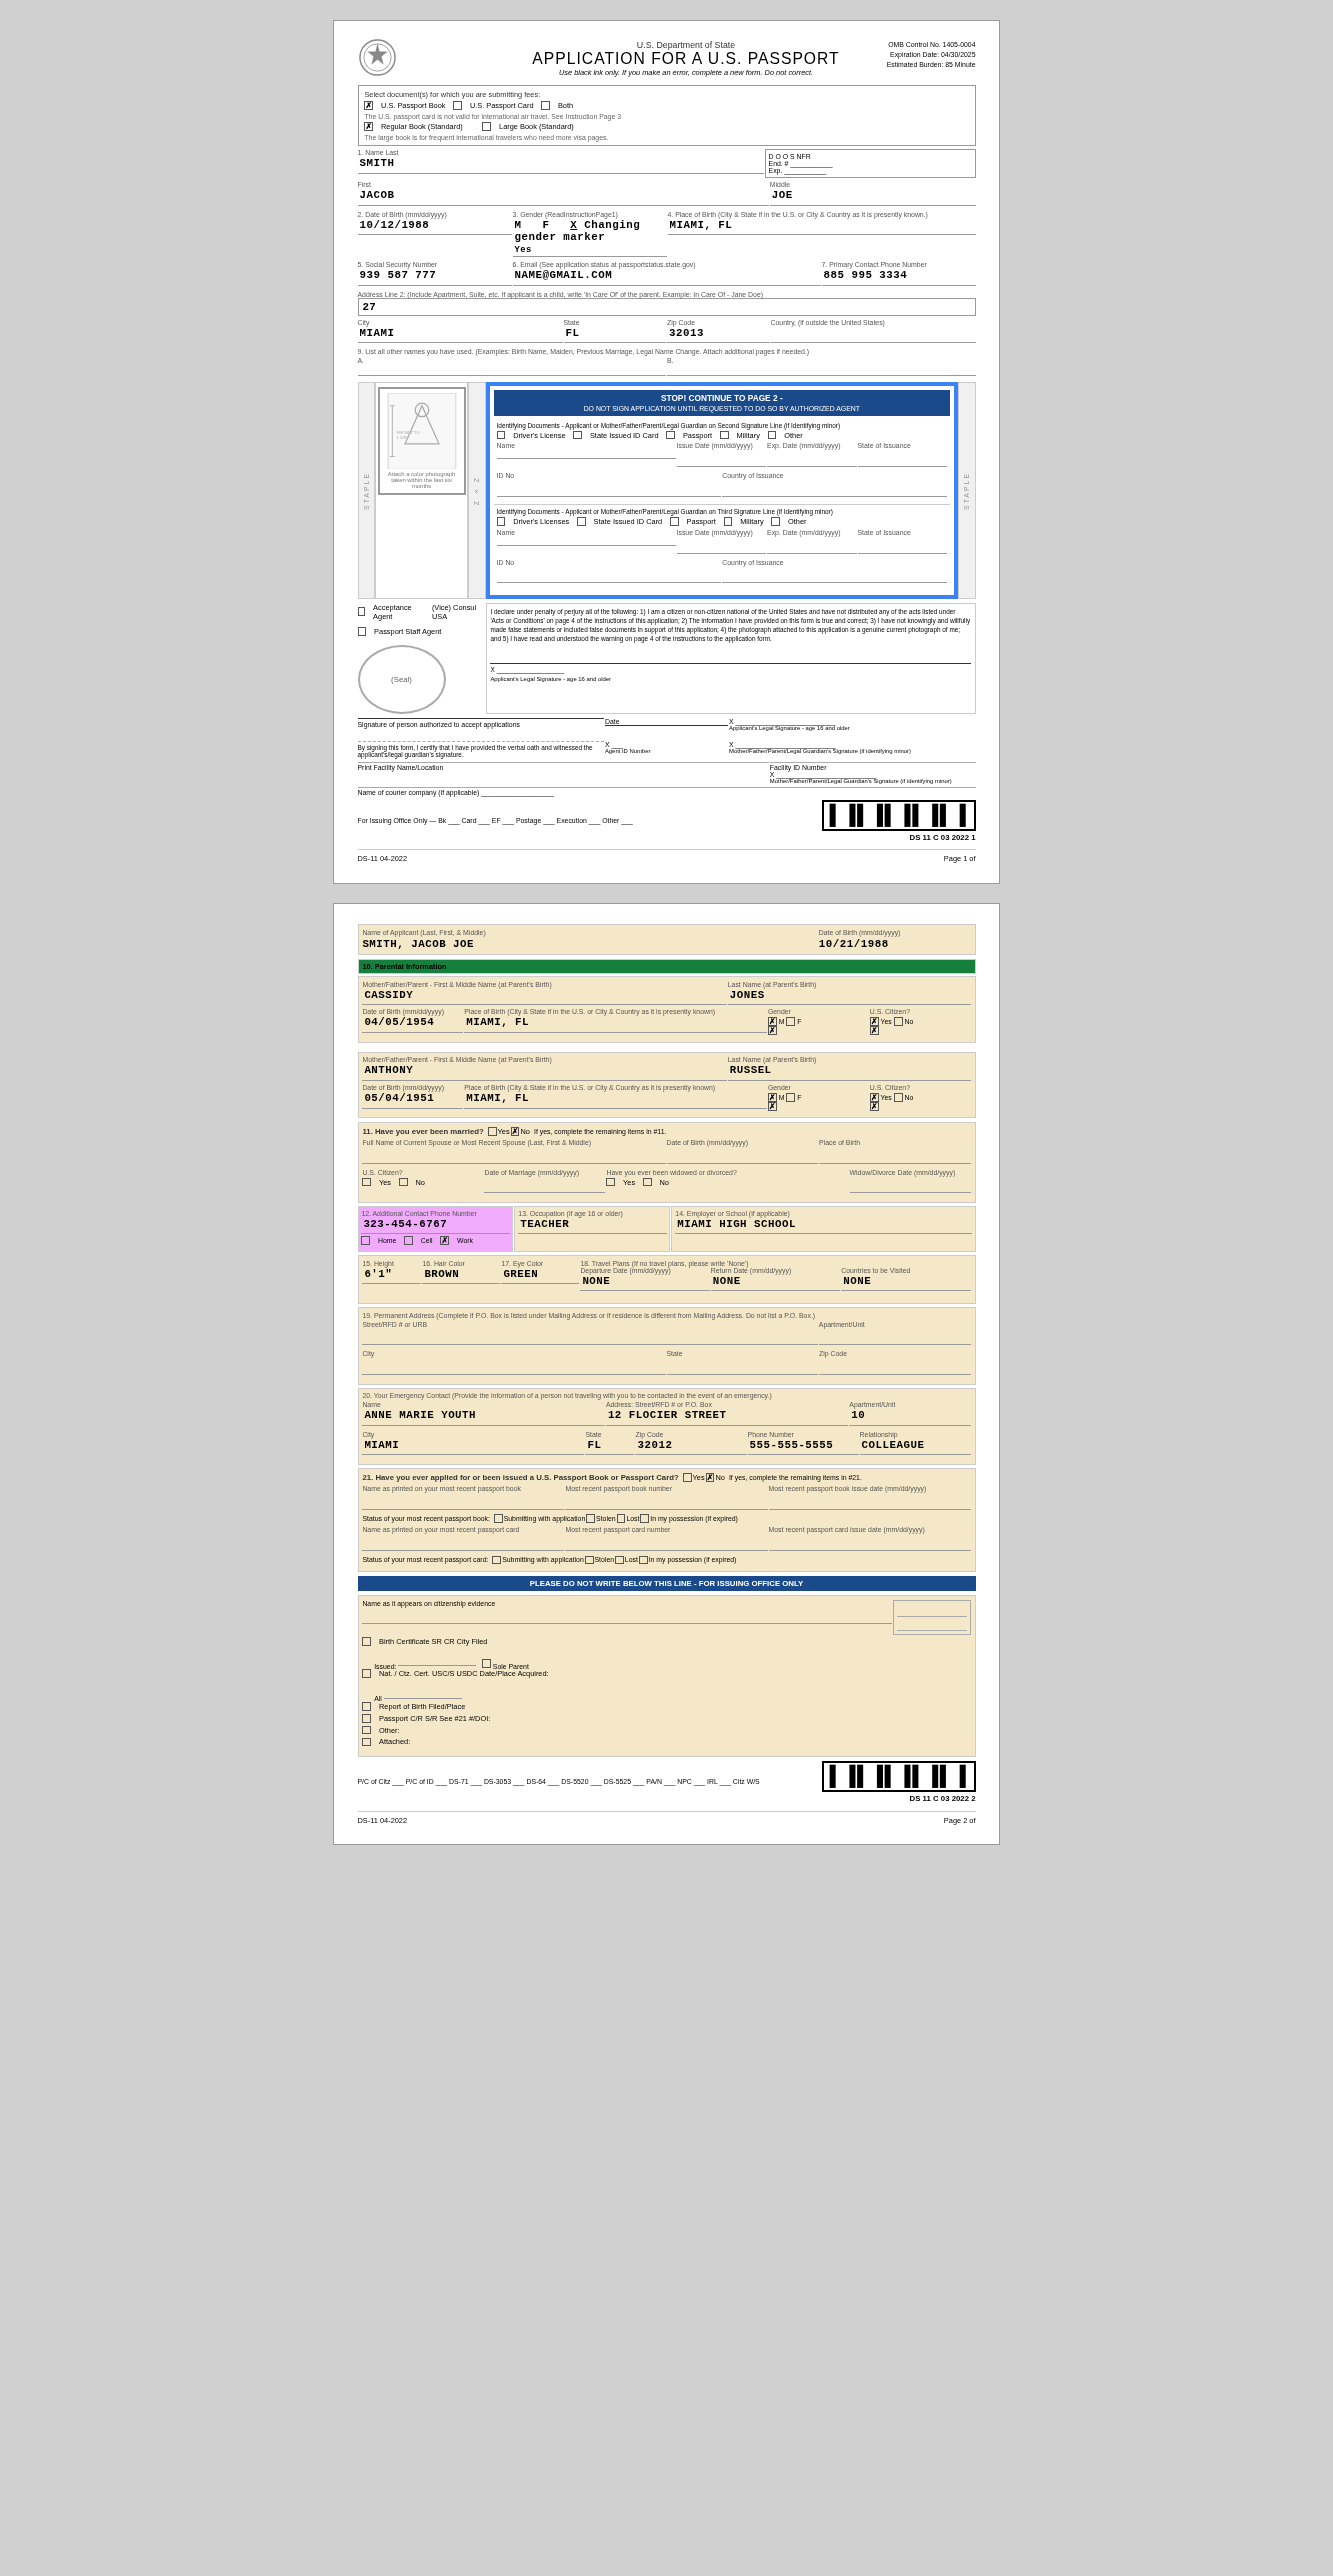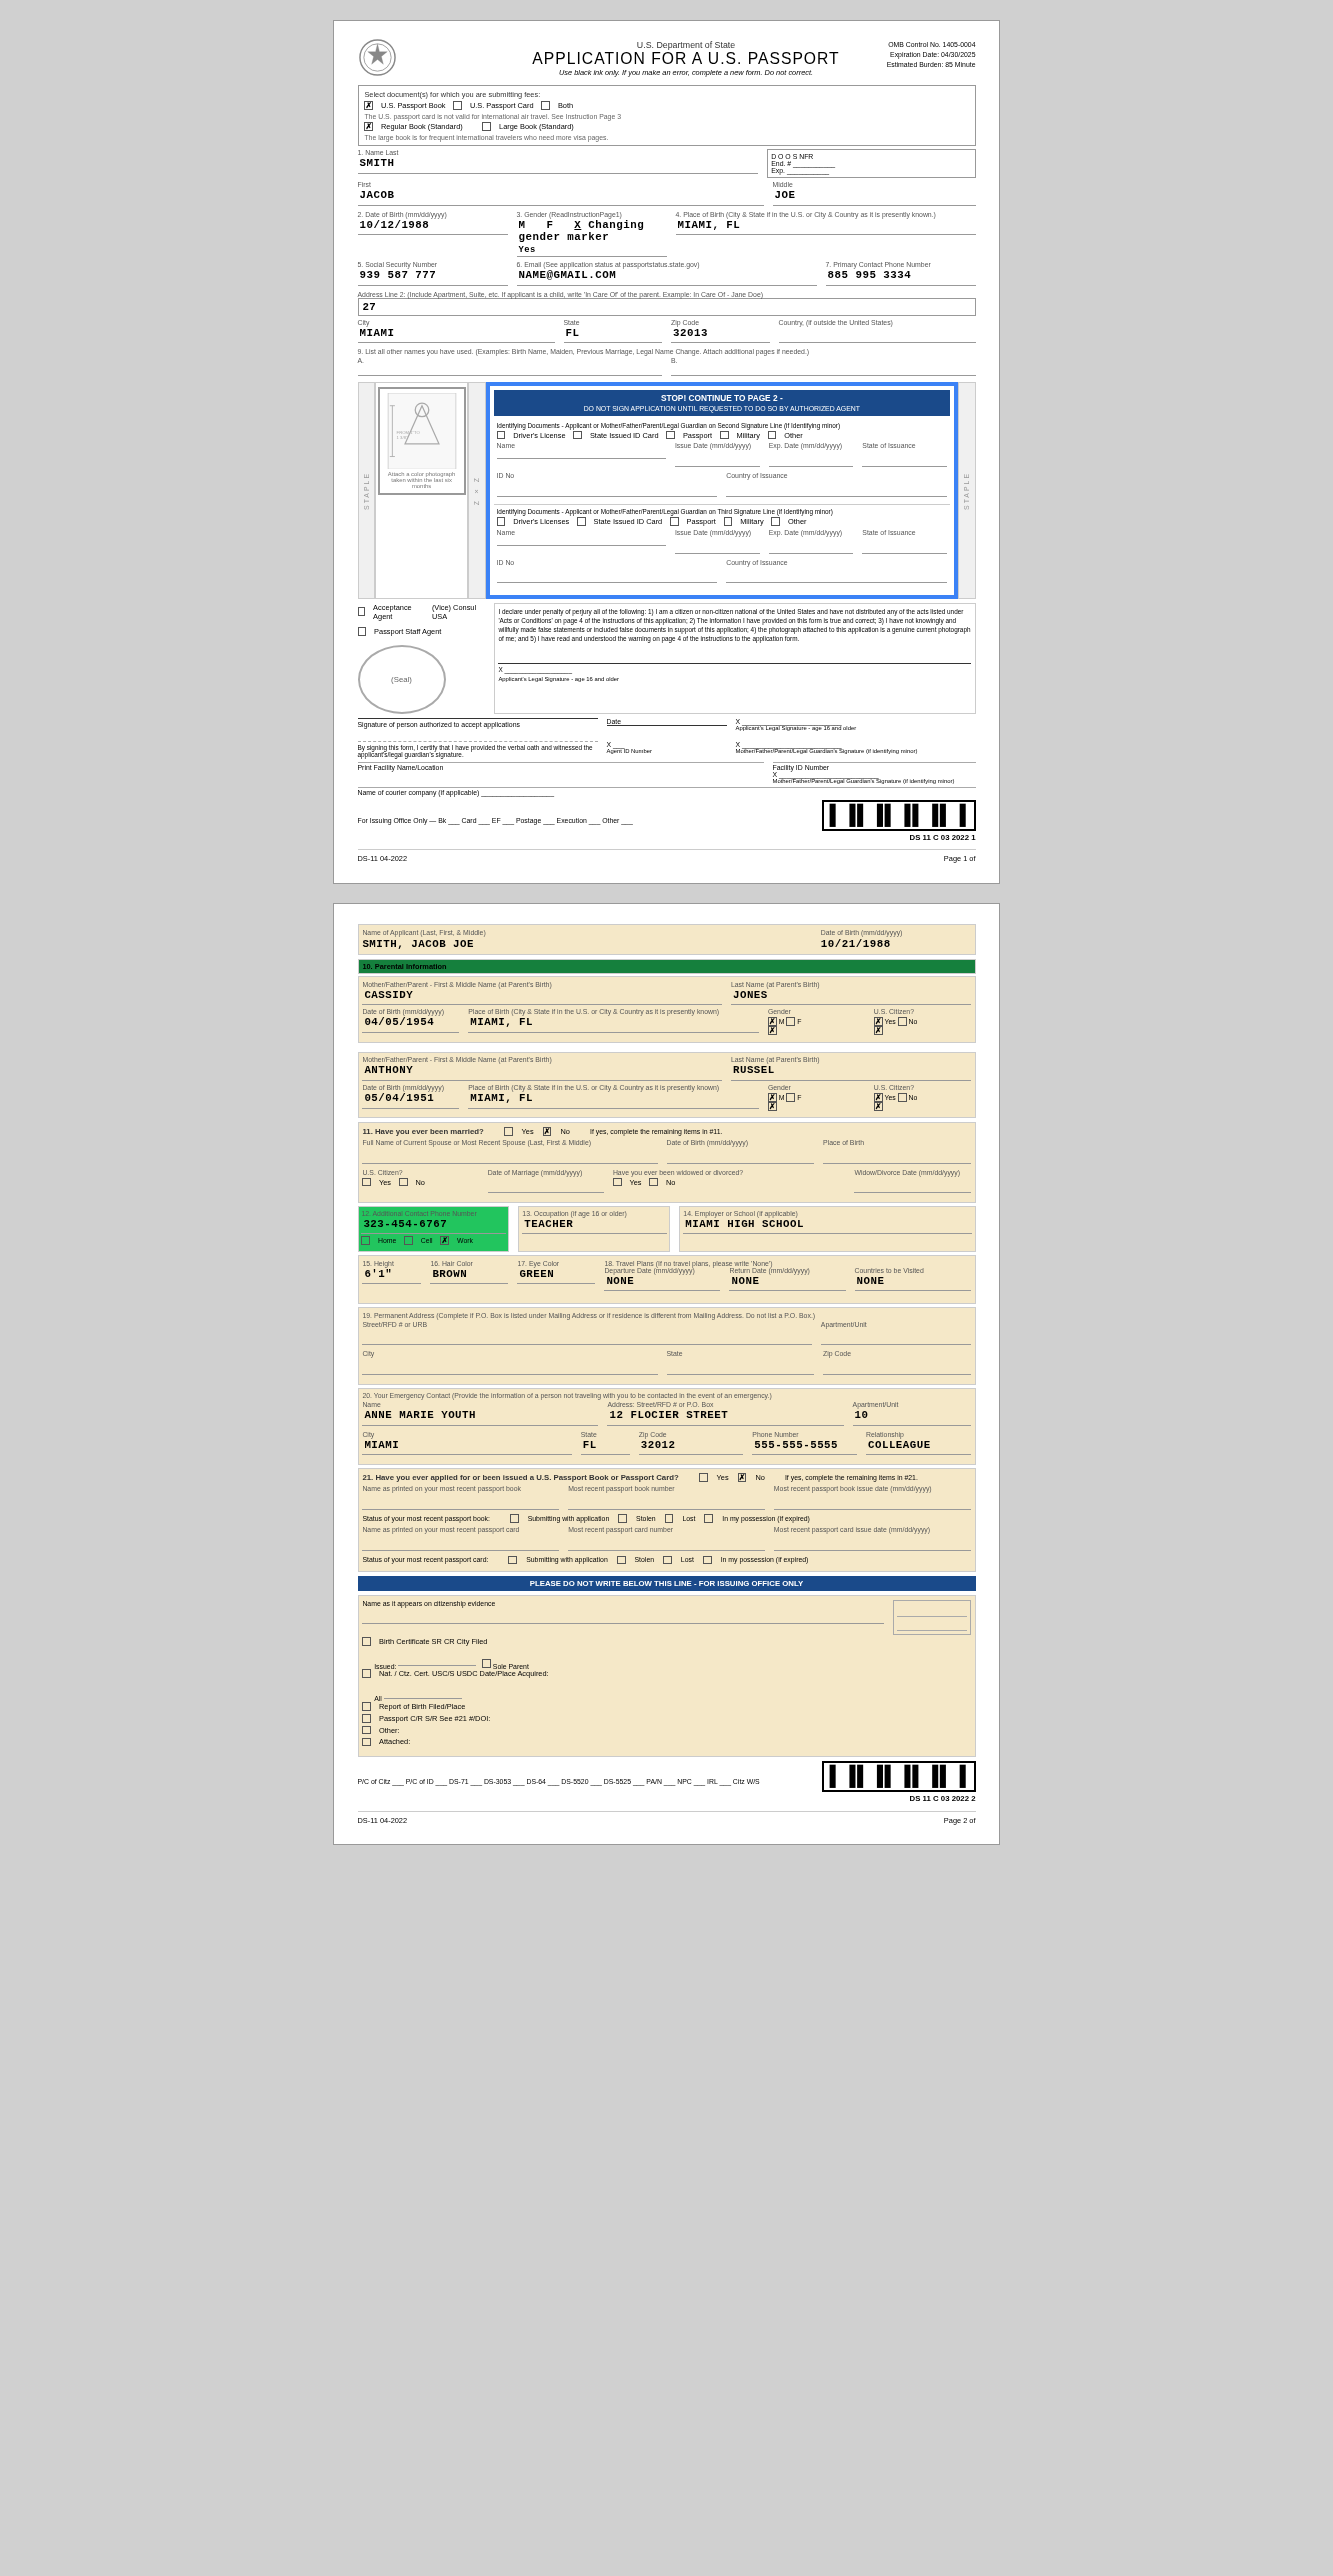--- a/index.html
+++ b/index.html
@@ -68,21 +68,21 @@
       display: block;
     }
     .handwritten {
       font-family: 'Courier New', monospace;
       font-size: 10.8px;
       font-weight: bold;
       letter-spacing: 0.5px;
     }
     .row {
       display: flex;
-      gap: 9px;
+      gap: 1px;
       margin-bottom: 2.9px;
     }
     .col { flex: 1; }
     .col-2 { flex: 2; }
     .col-3 { flex: 3; }
     .field-box {
       border-bottom: 1px solid #999;
       min-height: 17.6px;
       padding: 1px 2px;
       margin-bottom: 2px;
@@ -689,21 +689,21 @@
         </div>
       </div>
       <div class="col">
         <span class="field-label">Widow/Divorce Date (mm/dd/yyyy)</span>
         <div class="field-box"></div>
       </div>
     </div>
   </div>
 
   <div class="row" style="margin-bottom:2.9px;">
-    <div class="col" style="background:#22c55e;border:1px solid #ccc;padding:2.9px;">
+    <div class="col" style="background:#f0abfc;border:1px solid #ccc;padding:2.9px;">
       <span class="field-label">12. Additional Contact Phone Number</span>
       <div class="field-box"><span class="handwritten">323-454-6767</span></div>
       <div class="checkbox-row" style="font-size:6.9px;">
         <span class="checkbox"></span>
         <span>Home</span>
         <span class="checkbox"></span>
         <span>Cell</span>
         <span class="checkbox x-checked"></span>
         <span>Work</span>
       </div>

